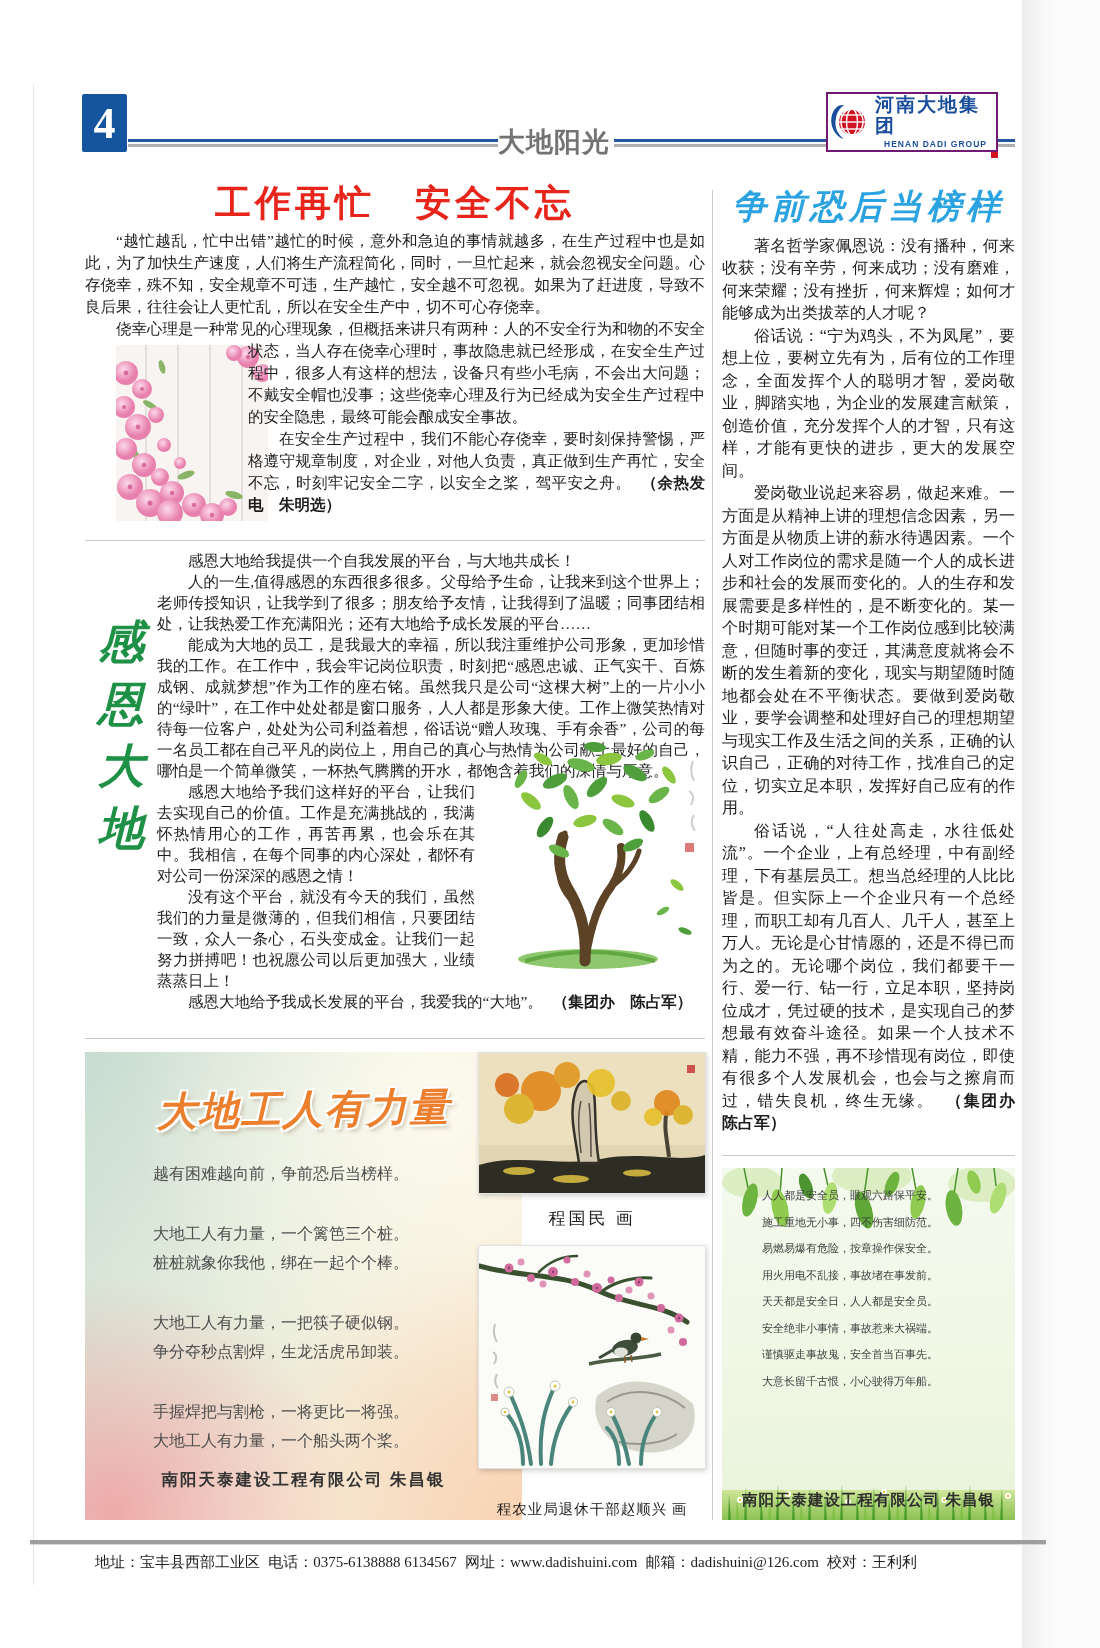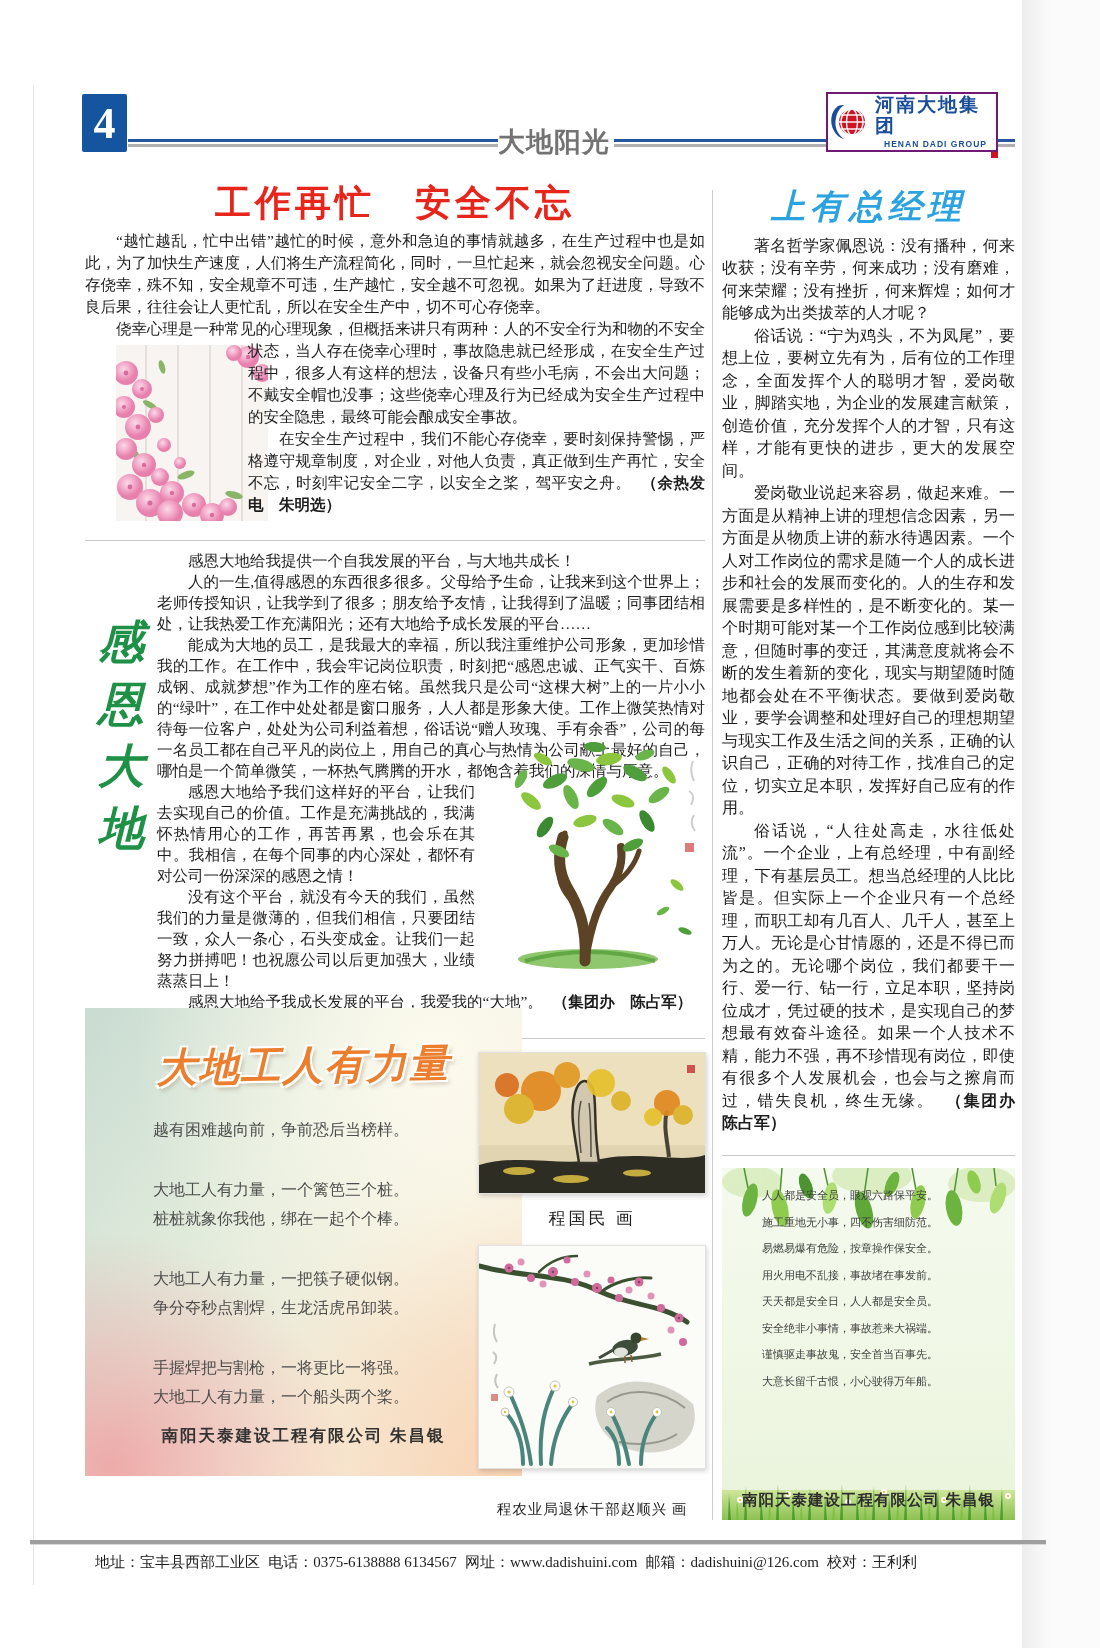--- a/index.html
+++ b/index.html
@@ -48,21 +48,21 @@
   .art2{left:85px;top:550px;width:620px;display:flex;font-size:15.5px;line-height:21px;color:#1d1d1d;}
   .art2-titlecol{width:72px;flex:none;padding-top:62px;}
   .gchar{font-family:"Liberation Serif",serif;font-weight:bold;font-style:italic;
          font-size:46px;line-height:62px;color:#1e9147;text-align:center;}
   .art2-text{width:548px;flex:none;}
   .wrap2{position:relative;}
   .narrow{margin-right:230px;}
   .tree{position:absolute;right:-2px;top:-46px;width:222px;height:238px;}
 
   
-  .posterA{left:85px;top:1008px;width:437px;height:468px;overflow:hidden;
+  .posterA{left:85px;top:1052px;width:437px;height:468px;overflow:hidden;
     background:
       radial-gradient(circle at 6% 98%, rgba(243,116,128,.55), rgba(243,116,128,0) 38%),
       radial-gradient(circle at 100% 100%, rgba(248,186,140,.45), rgba(248,186,140,0) 45%),
       radial-gradient(circle at 80% 10%, rgba(255,252,240,.9), rgba(255,252,240,0) 55%),
       linear-gradient(125deg,#c9dcd2 0%,#e3ecdc 38%,#f5eedb 68%,#fae7d3 100%);}
   .posterA h2{margin:30px 0 22px 0;text-align:center;color:#ec7f2d;
       font-family:"DejaVu Sans","Liberation Sans",sans-serif;font-weight:bold;font-style:italic;
       font-size:40px;letter-spacing:2px;transform:rotate(-1deg);
       text-shadow:-2px -2px 0 #fff,2px -2px 0 #fff,-2px 2px 0 #fff,2px 2px 0 #fff,3px 4px 4px rgba(120,90,60,.35);}
   .posterA .poem{padding-left:68px;font-size:16px;color:#4d4d4d;line-height:29px;}
@@ -419,21 +419,21 @@
         </g>
         <rect x="12" y="148" width="7" height="7" fill="#c23030" opacity=".55"></rect>
       </svg>
     </div>
     <div class="caption caption2">程农业局退休干部赵顺兴  画</div>
   </div>
 
   <div class="abs vline" style="left:712px;top:190px;height:1330px;"></div>
 
   <div class="abs art3">
-    <h1>上有总经理</h1>
+    <h1>争前恐后当榜样</h1>
     <p class="p">著名哲学家佩恩说：没有播种，何来收获；没有辛劳，何来成功；没有磨难，何来荣耀；没有挫折，何来辉煌；如何才能够成为出类拔萃的人才呢？</p>
     <p class="p">俗话说：“宁为鸡头，不为凤尾”，要想上位，要树立先有为，后有位的工作理念，全面发挥个人的聪明才智，爱岗敬业，脚踏实地，为企业的发展建言献策，创造价值，充分发挥个人的才智，只有这样，才能有更快的进步，更大的发展空间。</p>
     <p class="p">爱岗敬业说起来容易，做起来难。一方面是从精神上讲的理想信念因素，另一方面是从物质上讲的薪水待遇因素。一个人对工作岗位的需求是随一个人的成长进步和社会的发展而变化的。人的生存和发展需要是多样性的，是不断变化的。某一个时期可能对某一个工作岗位感到比较满意，但随时事的变迁，其满意度就将会不断的发生着新的变化，现实与期望随时随地都会处在不平衡状态。要做到爱岗敬业，要学会调整和处理好自己的理想期望与现实工作及生活之间的关系，正确的认识自己，正确的对待工作，找准自己的定位，切实立足本职，发挥好自己应有的作用。</p>
     <p class="p">
       <span>俗话说，“人往处高走，水往低处流”。一个企业，上有总经理，中有副经理，下有基层员工。想当总经理的人比比皆是。但实际上一个企业只有一个总经理，而职工却有几百人、几千人，甚至上万人。无论是心甘情愿的，还是不得已而为之的。无论哪个岗位，我们都要干一行、爱一行、钻一行，立足本职，坚持岗位成才，凭过硬的技术，是实现自己的梦想最有效奋斗途径。如果一个人技术不精，能力不强，再不珍惜现有岗位，即使有很多个人发展机会，也会与之擦肩而过，错失良机，终生无缘。</span>
       <b class="byline">（集团办　陈占军）</b>
     </p>
   </div>
 
   <div class="abs hline" style="left:722px;top:1155px;width:293px;"></div>

